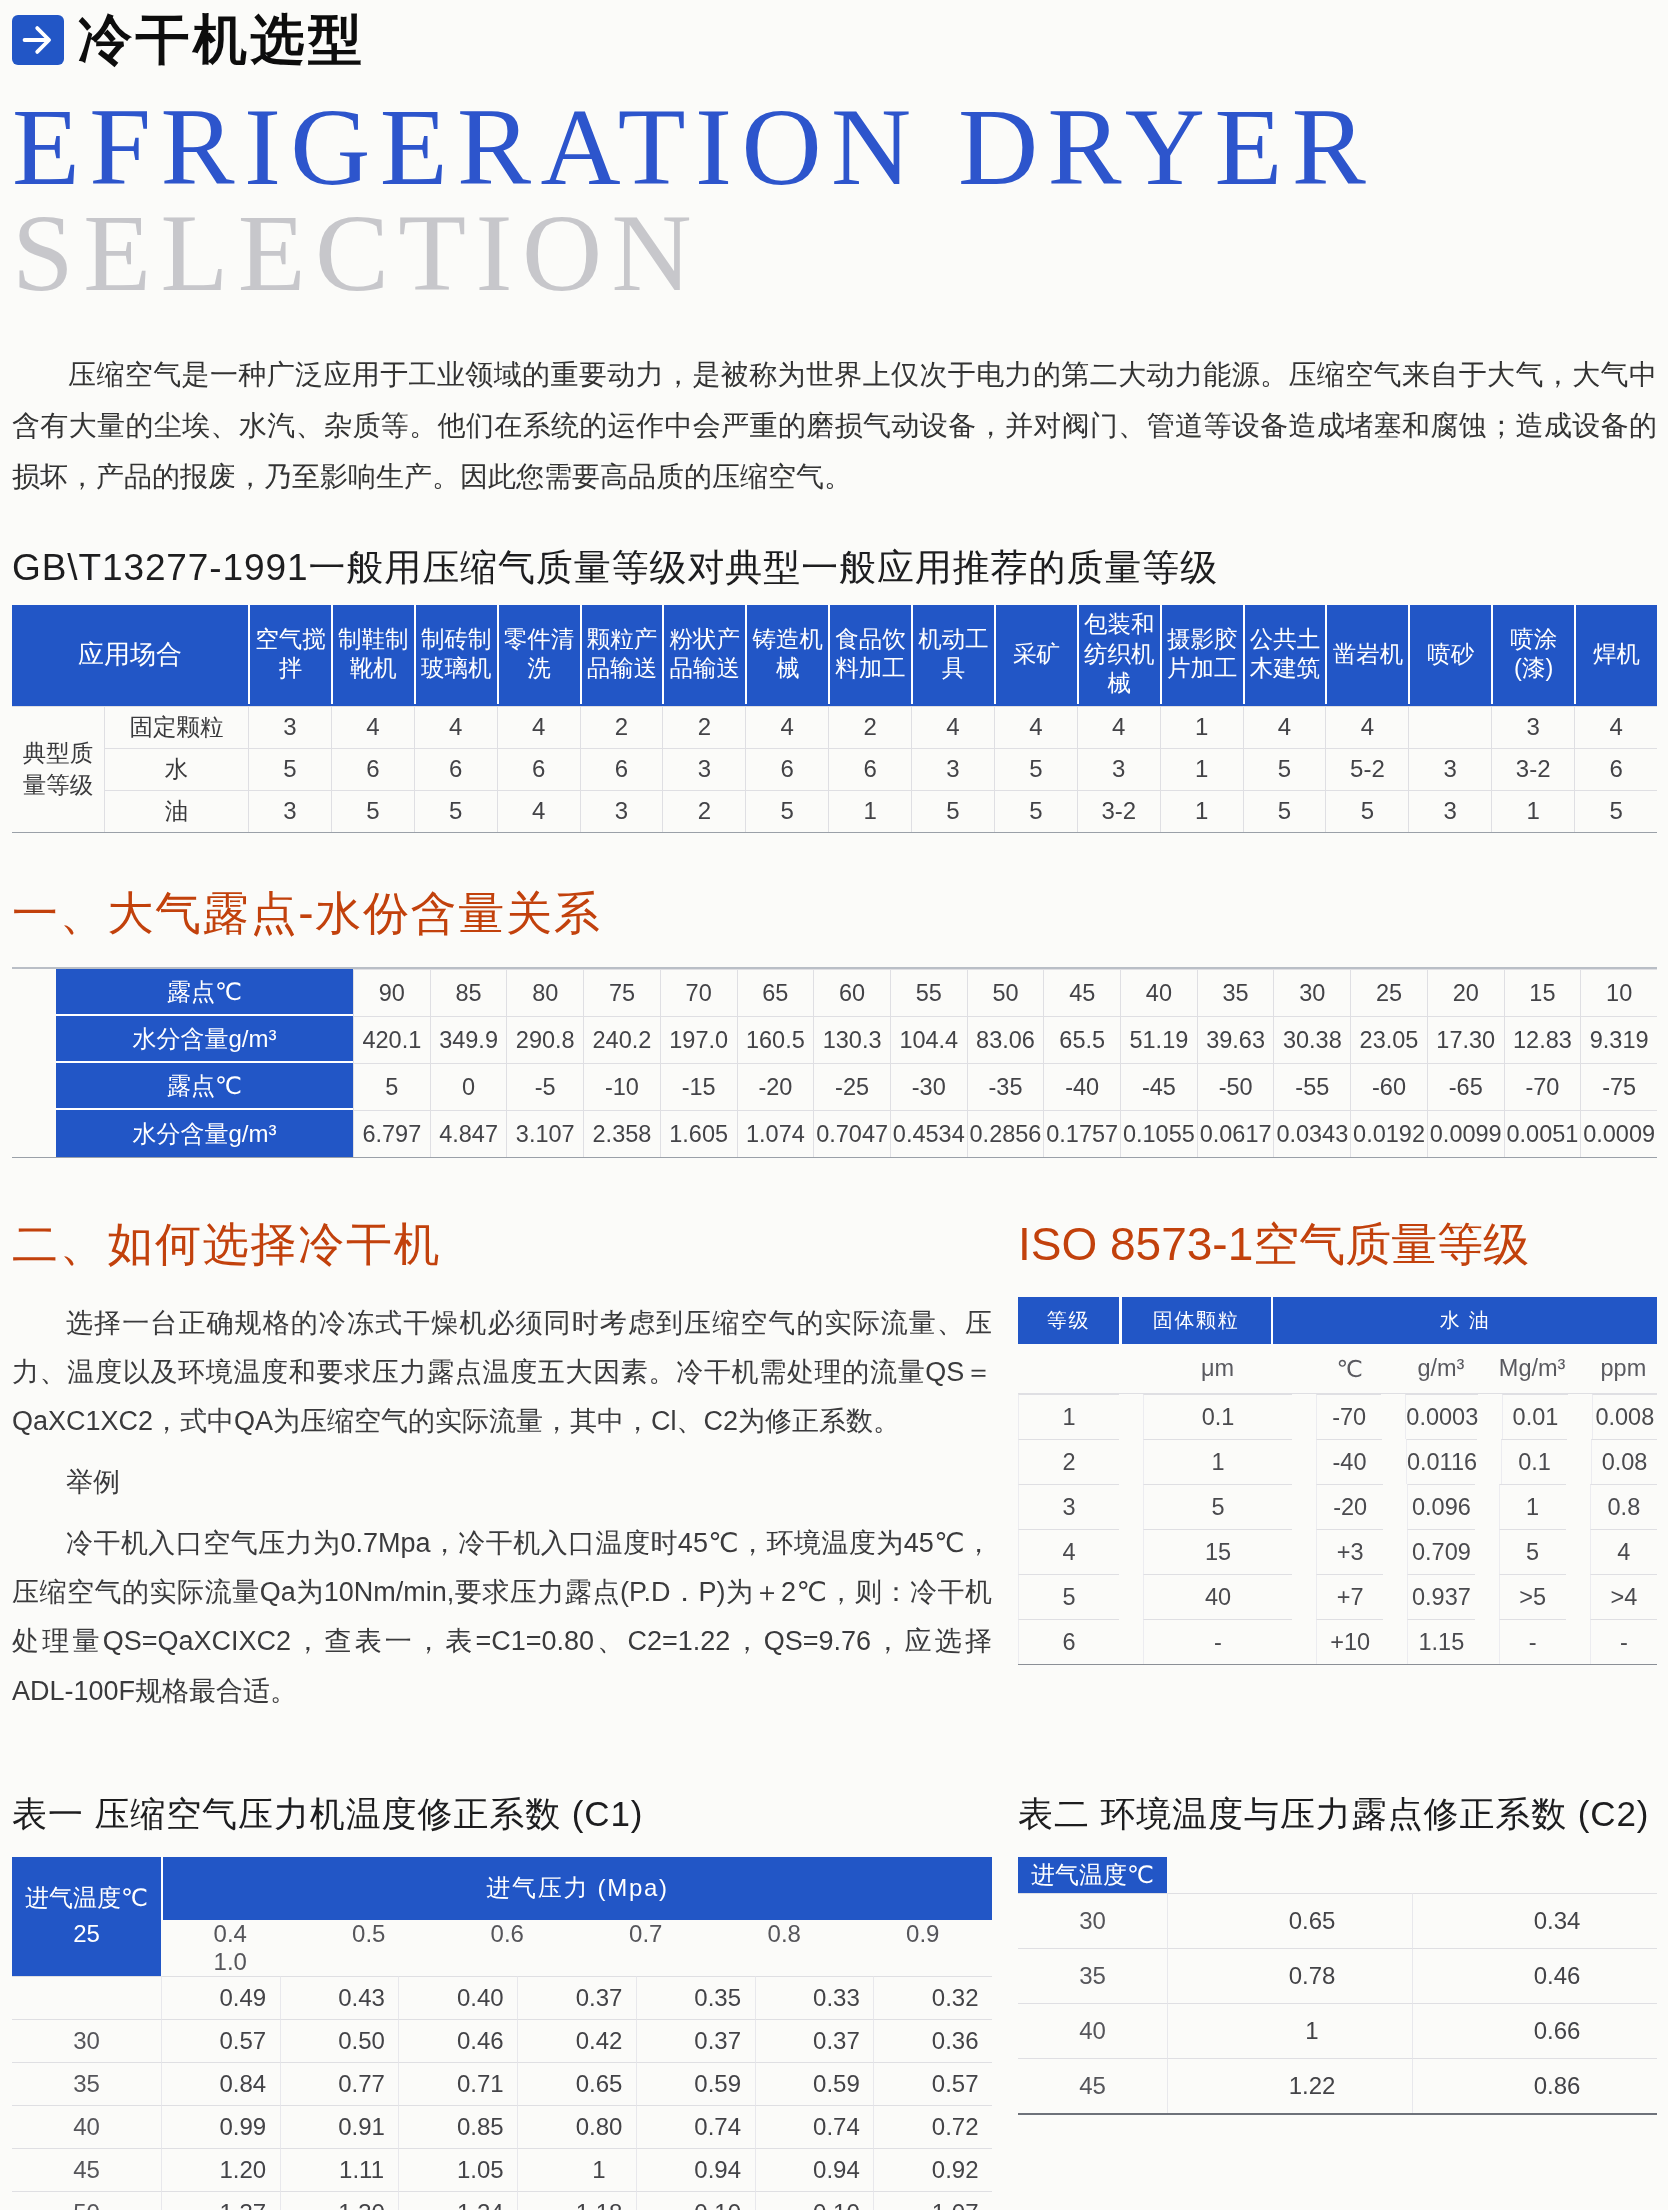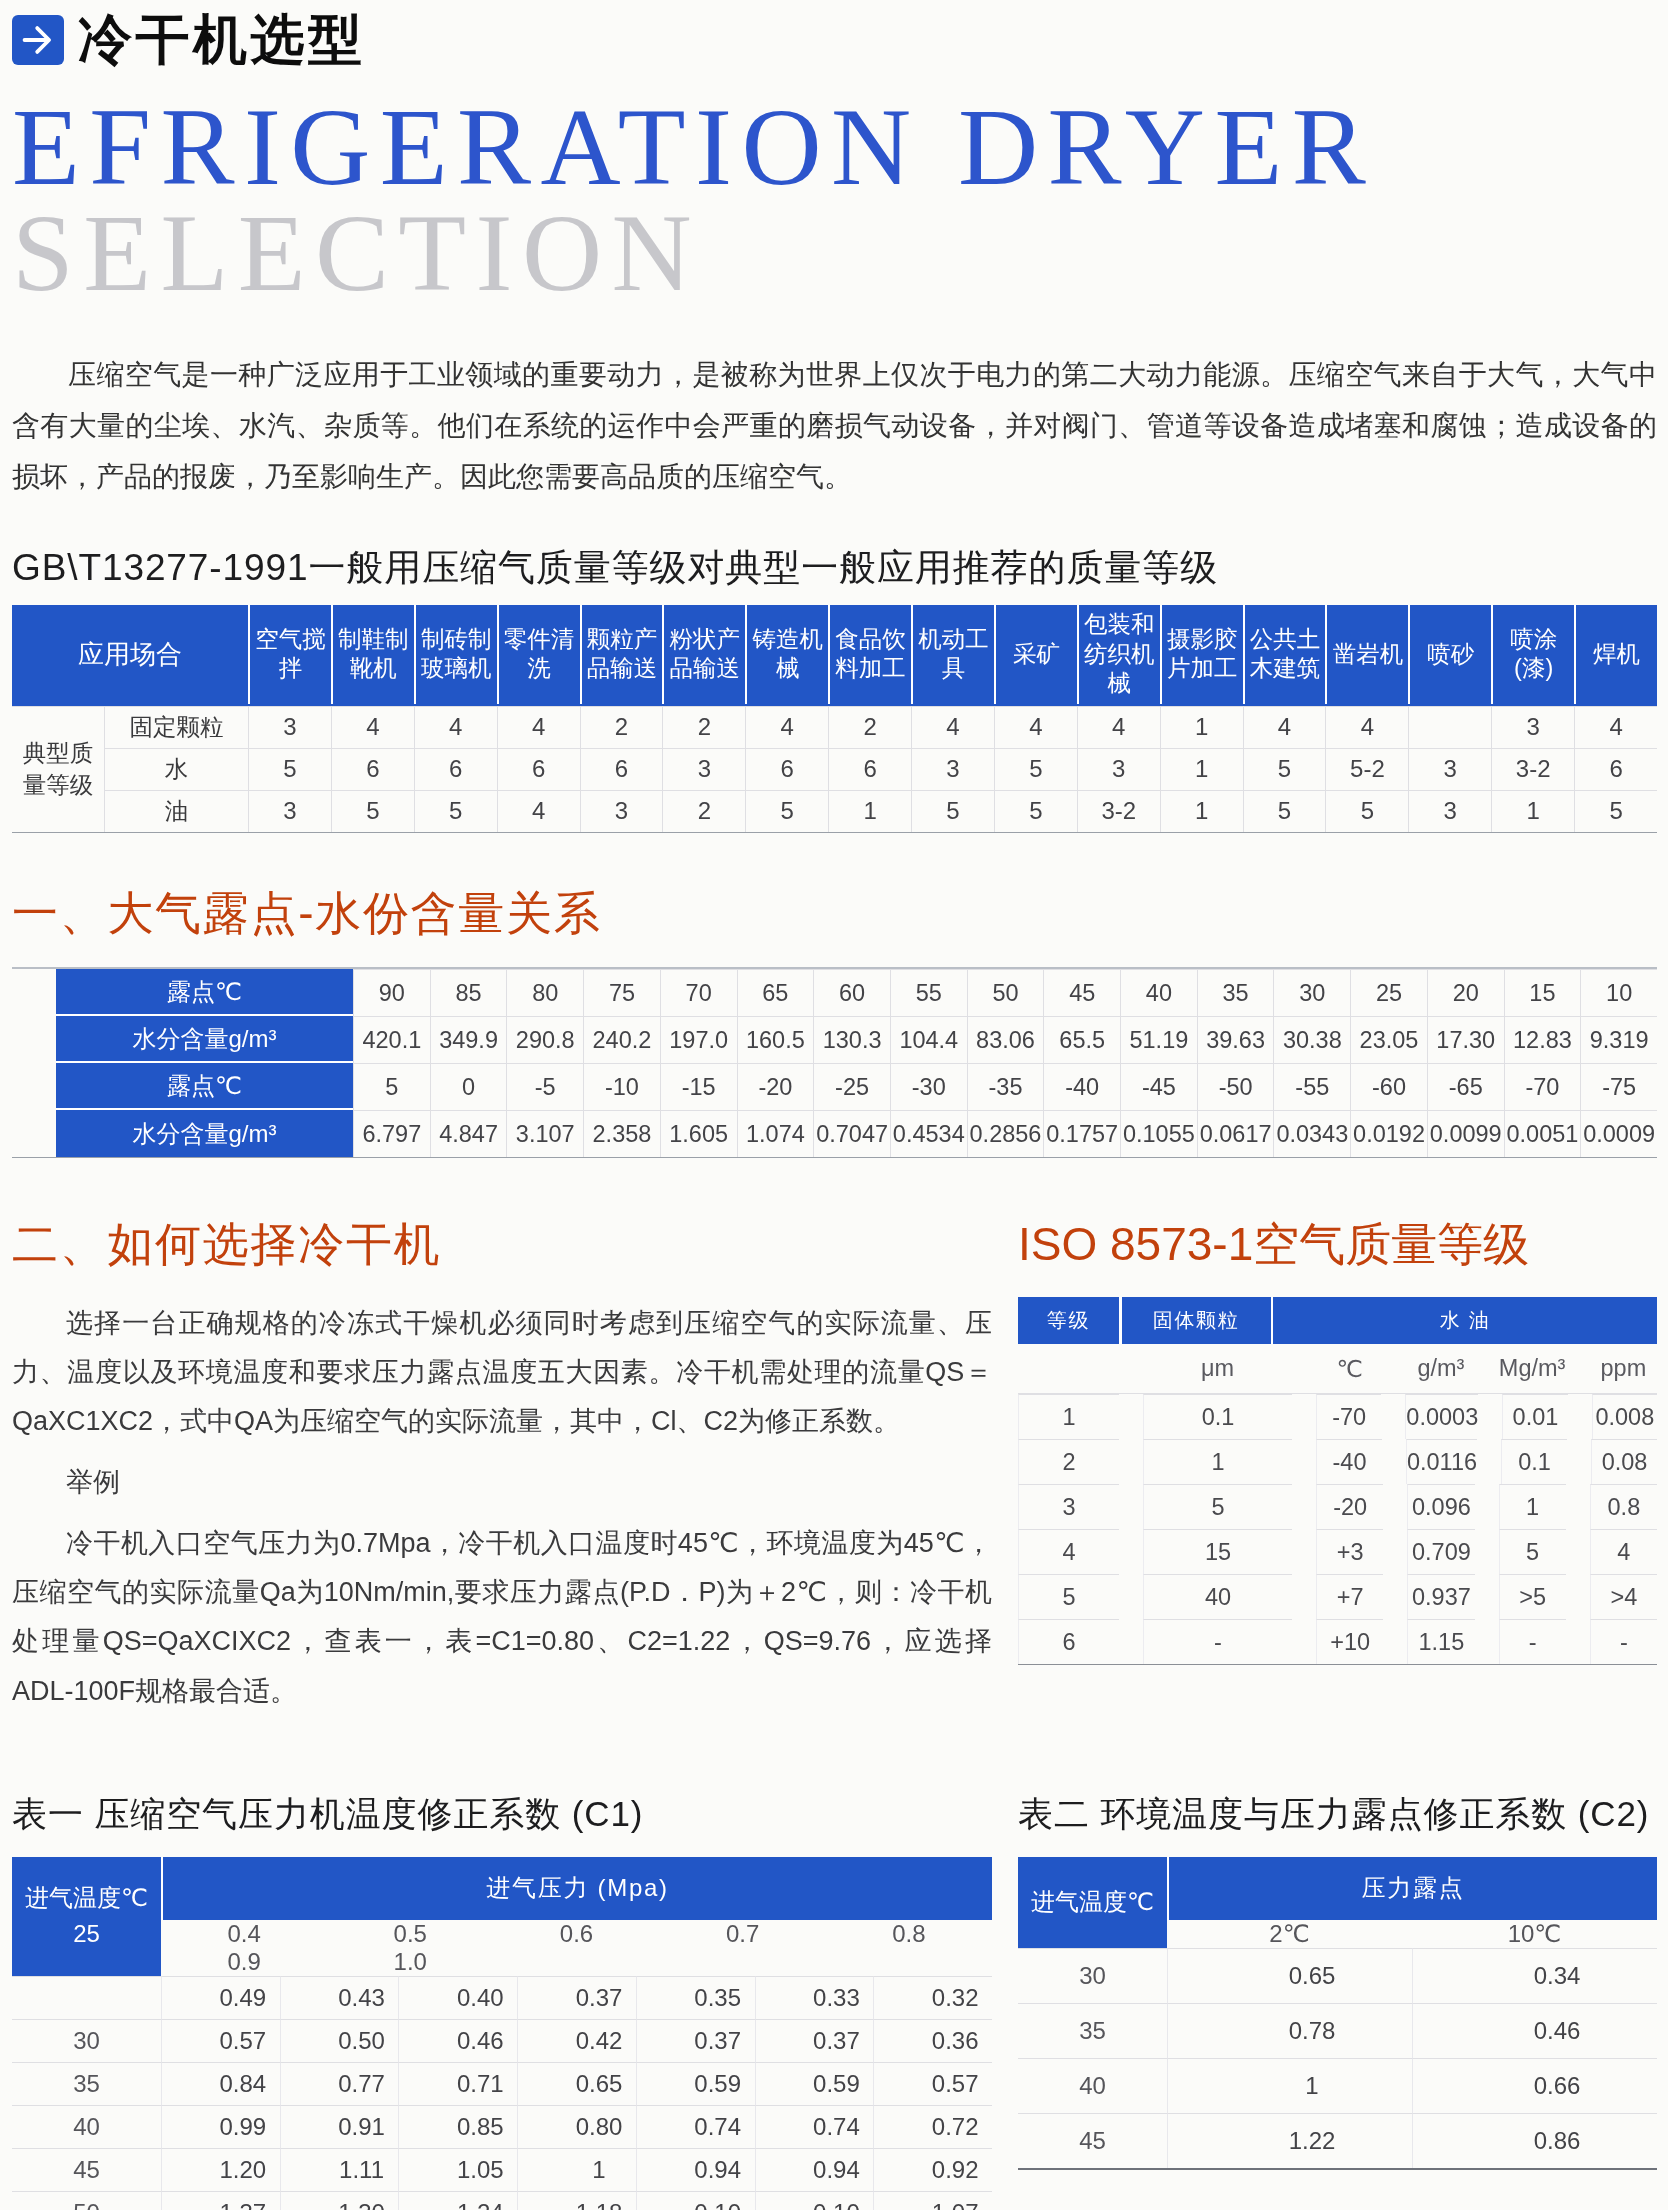--- a/index.html
+++ b/index.html
@@ -68,21 +68,21 @@
   .iso-row.sub .scell{font-size:23.5px; color:#5a5a60;}
 
   
   .tblh{margin-top:75px; font-size:35px;}
   .tbl.c1,.tbl.c2{margin-top:19px; border-bottom:2.6px solid var(--darkline);}
   .c-head{display:flex;}
   .c-corner{flex:0 0 149px; flex-direction:column; font-size:24px; line-height:1.5;}
   .c-right{flex:1; display:flex; flex-direction:column;}
   .c-span{height:63px; font-size:24px; letter-spacing:1.7px; border-left:2.6px solid #fff;}
   .subrow{display:grid; flex:1;}
-  .c1 .subrow{grid-template-columns:repeat(5,1fr); height:49px;}
+  .c1 .subrow{grid-template-columns:repeat(6,1fr); height:49px;}
   .c2 .subrow{grid-template-columns:repeat(2,1fr); height:64px;}
   .c1-row{display:grid; grid-template-columns:149px repeat(7,1fr); height:43px;}
   .c2-row{display:grid; grid-template-columns:149px repeat(2,1fr); height:55px;}
   .c1-row .rl,.c2-row .rl{font-size:24px; color:#55555a; border-top:0.9px solid var(--cellline);}
   .c1-row .dcell,.c2-row .dcell{border-left:0.9px solid #e8e8ec;padding-left:44px;}
 </style>
 </head>
 <body>
 
 <div class="page">
@@ -271,27 +271,20 @@
       </div>
     </div>
 
     <div class="col-r">
       <div class="h2 tblh">表二  环境温度与压力露点修正系数 (C2)</div>
       <div class="tbl c2">
         <div class="c-head">
           <div class="bcell c-corner">
             <span>进气温度℃</span>
           </div>
-          <div class="c-right">
-            <div class="bcell c-span">压力露点</div>
-            <div class="subrow">
-                <div class="scell">2℃</div>
-                <div class="scell">10℃</div>
-              </div>
-          </div>
         </div>
         <div class="c2-row">
           <div class="rl">30</div>
           <div class="cells"><div class="dcell">0.65</div><div class="dcell">0.34</div></div>
         </div>
         <div class="c2-row">
           <div class="rl">35</div>
           <div class="cells"><div class="dcell">0.78</div><div class="dcell">0.46</div></div>
         </div>
         <div class="c2-row">

